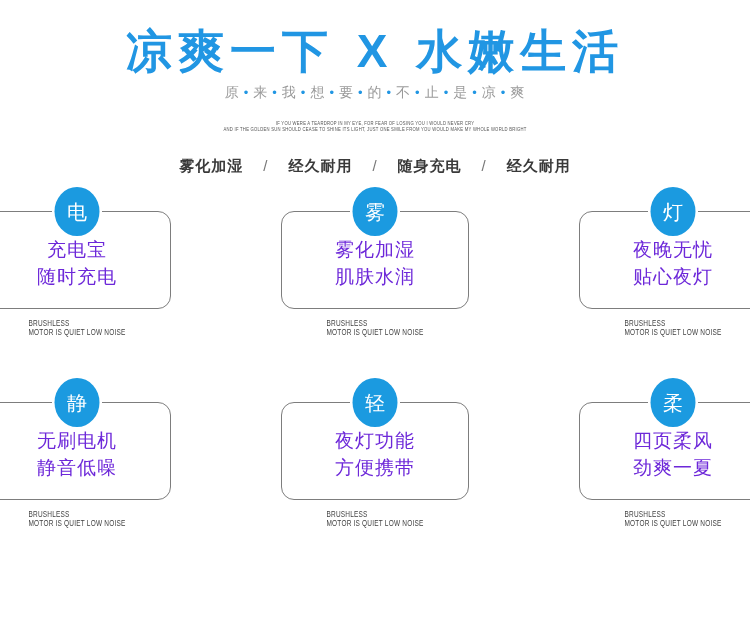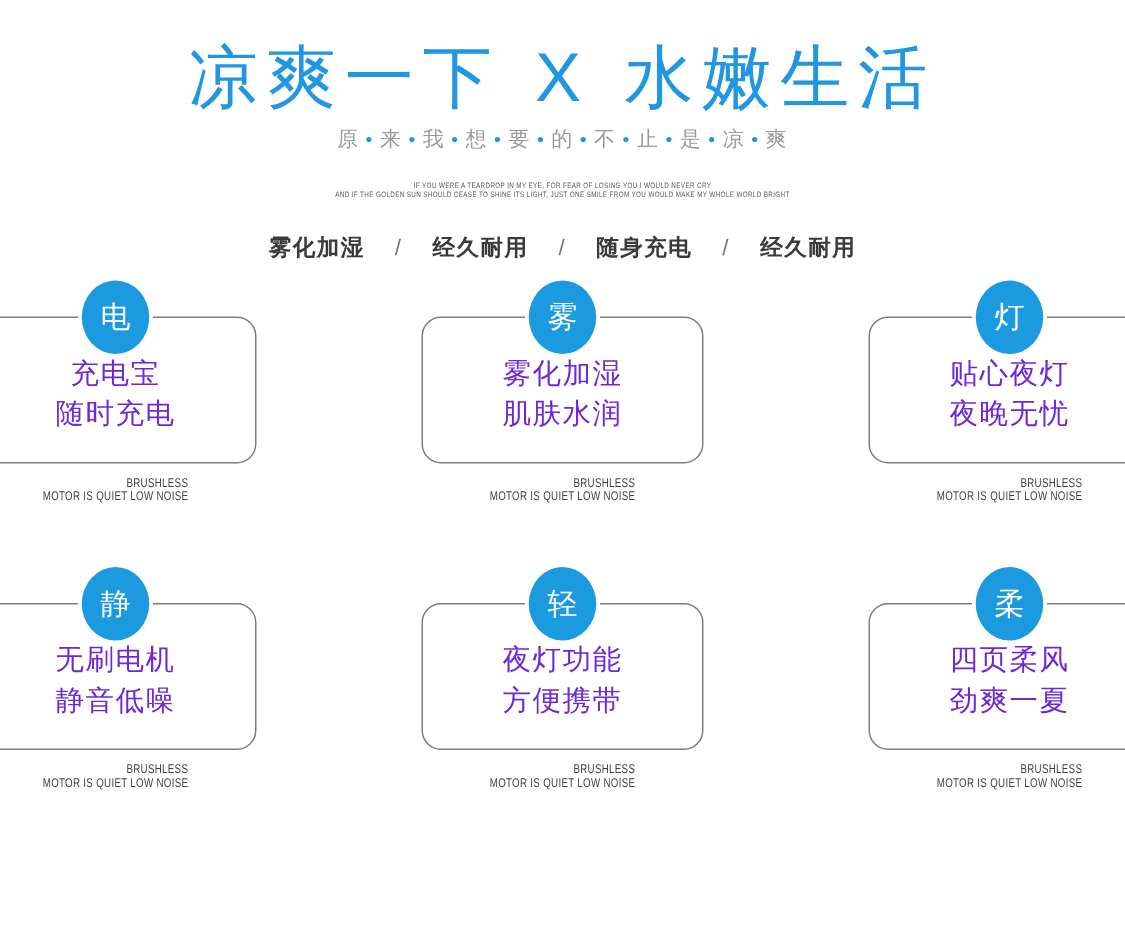--- a/index.html
+++ b/index.html
@@ -28,21 +28,21 @@
   .hero {
     padding-top: 22px;
     text-align: center;
   }
 
   .hero-title {
     font-size: 46px;
     line-height: 58px;
     letter-spacing: 6px;
     color: #2196e3;
-    font-weight: 400;
+    font-weight: 700;
     white-space: nowrap;
   }
   .hero-title .x-sep {
     letter-spacing: 6px;
     padding: 0 4px;
   }
 
   .hero-subtitle {
     margin-top: 2px;
     font-size: 14px;
@@ -153,21 +153,21 @@
     text-align: center;
     font-size: 19px;
     line-height: 27px;
     color: #6d28d9;
     letter-spacing: 1px;
     padding-top: 6px;
   }
 
   .card-caption {
     margin-top: 9px;
-    text-align: right;
+    text-align: left;
     color: #3f3f3f;
   }
   .card-caption .cap-line {
     font-size: 6.5px;
     line-height: 9px;
     letter-spacing: 0.2px;
     white-space: nowrap;
     transform: scaleY(1.3);
     transform-origin: center;
   }
@@ -232,22 +232,22 @@
           <div class="cap-line">BRUSHLESS</div>
           <div class="cap-line">MOTOR IS QUIET LOW NOISE</div>
         </div>
       </div>
 
       <div class="card-cell">
         <div class="card-box">
           <div class="card-notch"></div>
           <div class="card-badge">灯</div>
           <div class="card-lines">
+            <div>夜晚无忧</div>
             <div>贴心夜灯</div>
-            <div>夜晚无忧</div>
           </div>
         </div>
         <div class="card-caption">
           <div class="cap-line">BRUSHLESS</div>
           <div class="cap-line">MOTOR IS QUIET LOW NOISE</div>
         </div>
       </div>
 
     </div>
 

